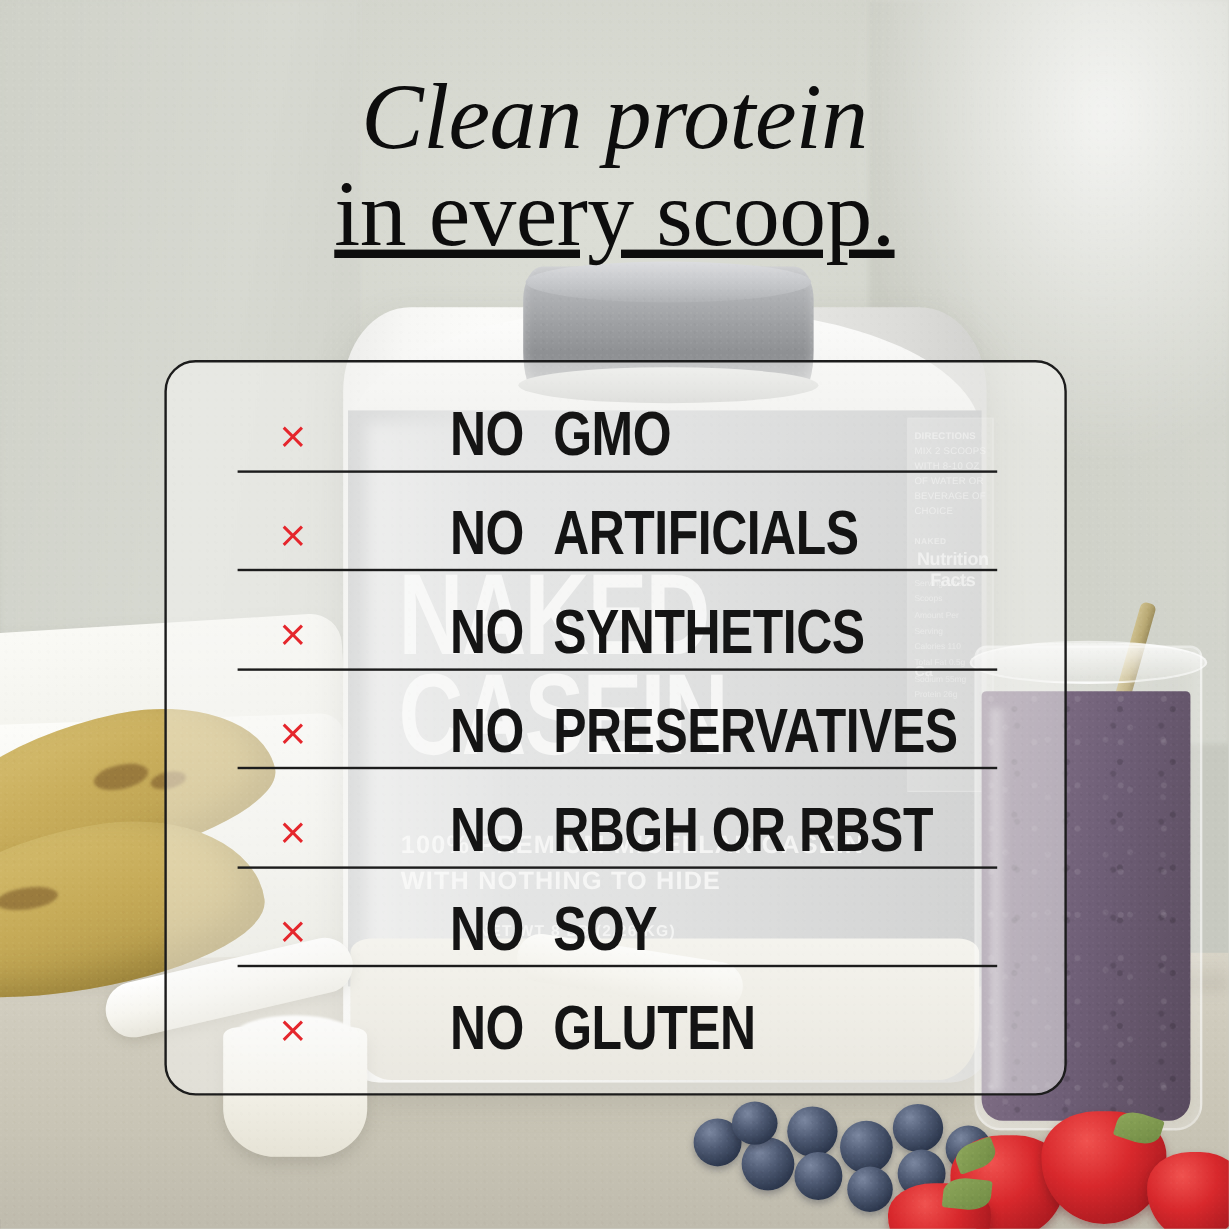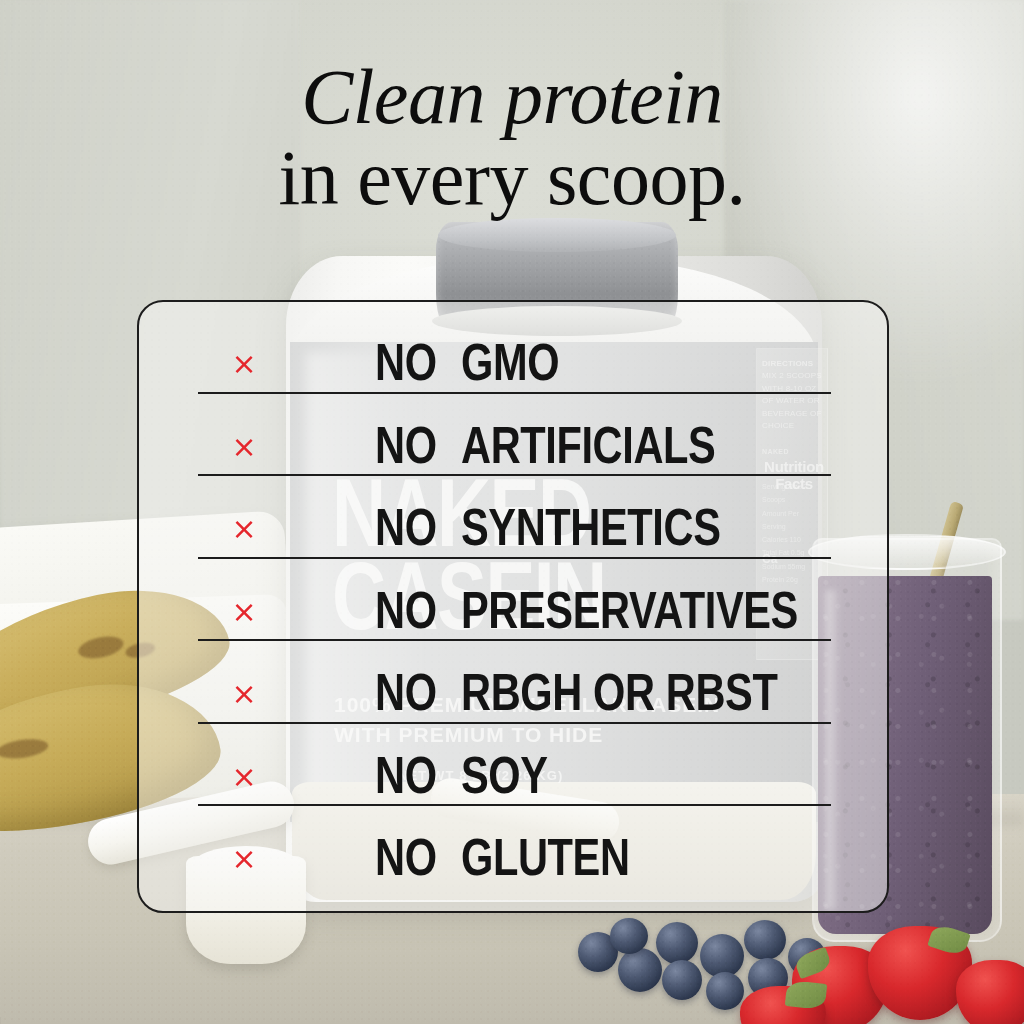--- a/index.html
+++ b/index.html
@@ -305,21 +305,21 @@
   .headline{
     position:absolute;left:0;top:60px;width:1024px;
     text-align:center;
     font-family:"Liberation Serif", serif;
     color:#0d0d0d;
     font-size:78px;line-height:.96;
     letter-spacing:-.5px;
     z-index:5;
   }
   .headline .l1{display:block;font-style:italic;}
-  .headline .l2{display:block;margin-top:6px;}
+  .headline .l2{display:block;margin-top:6px;text-decoration:underline;}
 
   
   .grain{
     position:absolute;inset:0;pointer-events:none;
     background-image:
       radial-gradient(circle at 10% 20%, rgba(255,255,255,.035) 0 1px, transparent 1px),
       radial-gradient(circle at 70% 60%, rgba(0,0,0,.035) 0 1px, transparent 1px);
     background-size:5px 5px,7px 7px;
     mix-blend-mode:overlay;opacity:.55;
   }
@@ -361,21 +361,21 @@
       <div class="tub-lid-top"></div>
       <div class="tub-lid-rim"></div>
 
       <div class="tub-brand">
         <span>NAKED</span><br>
         <span>CASEIN</span>
       </div>
 
       <div class="tub-sub">
         <span>100% PREMIUM MICELLAR CASEIN</span><br>
-        <span>WITH PREMIUM TO HIDE</span>
+        <span>WITH NOTHING TO HIDE</span>
       </div>
       <div class="tub-net">NET WT 8 LB (2.26 KG)</div>
 
       <div class="tub-nutri"></div>
       <div class="nutri-dir">
         <b>DIRECTIONS</b>
         <span>MIX 2 SCOOPS WITH 8-10 OZ OF WATER OR BEVERAGE OF CHOICE</span>
       </div>
       <div class="nutri-naked">NAKED</div>
       <div class="nutri-title">Nutrition Facts</div>

